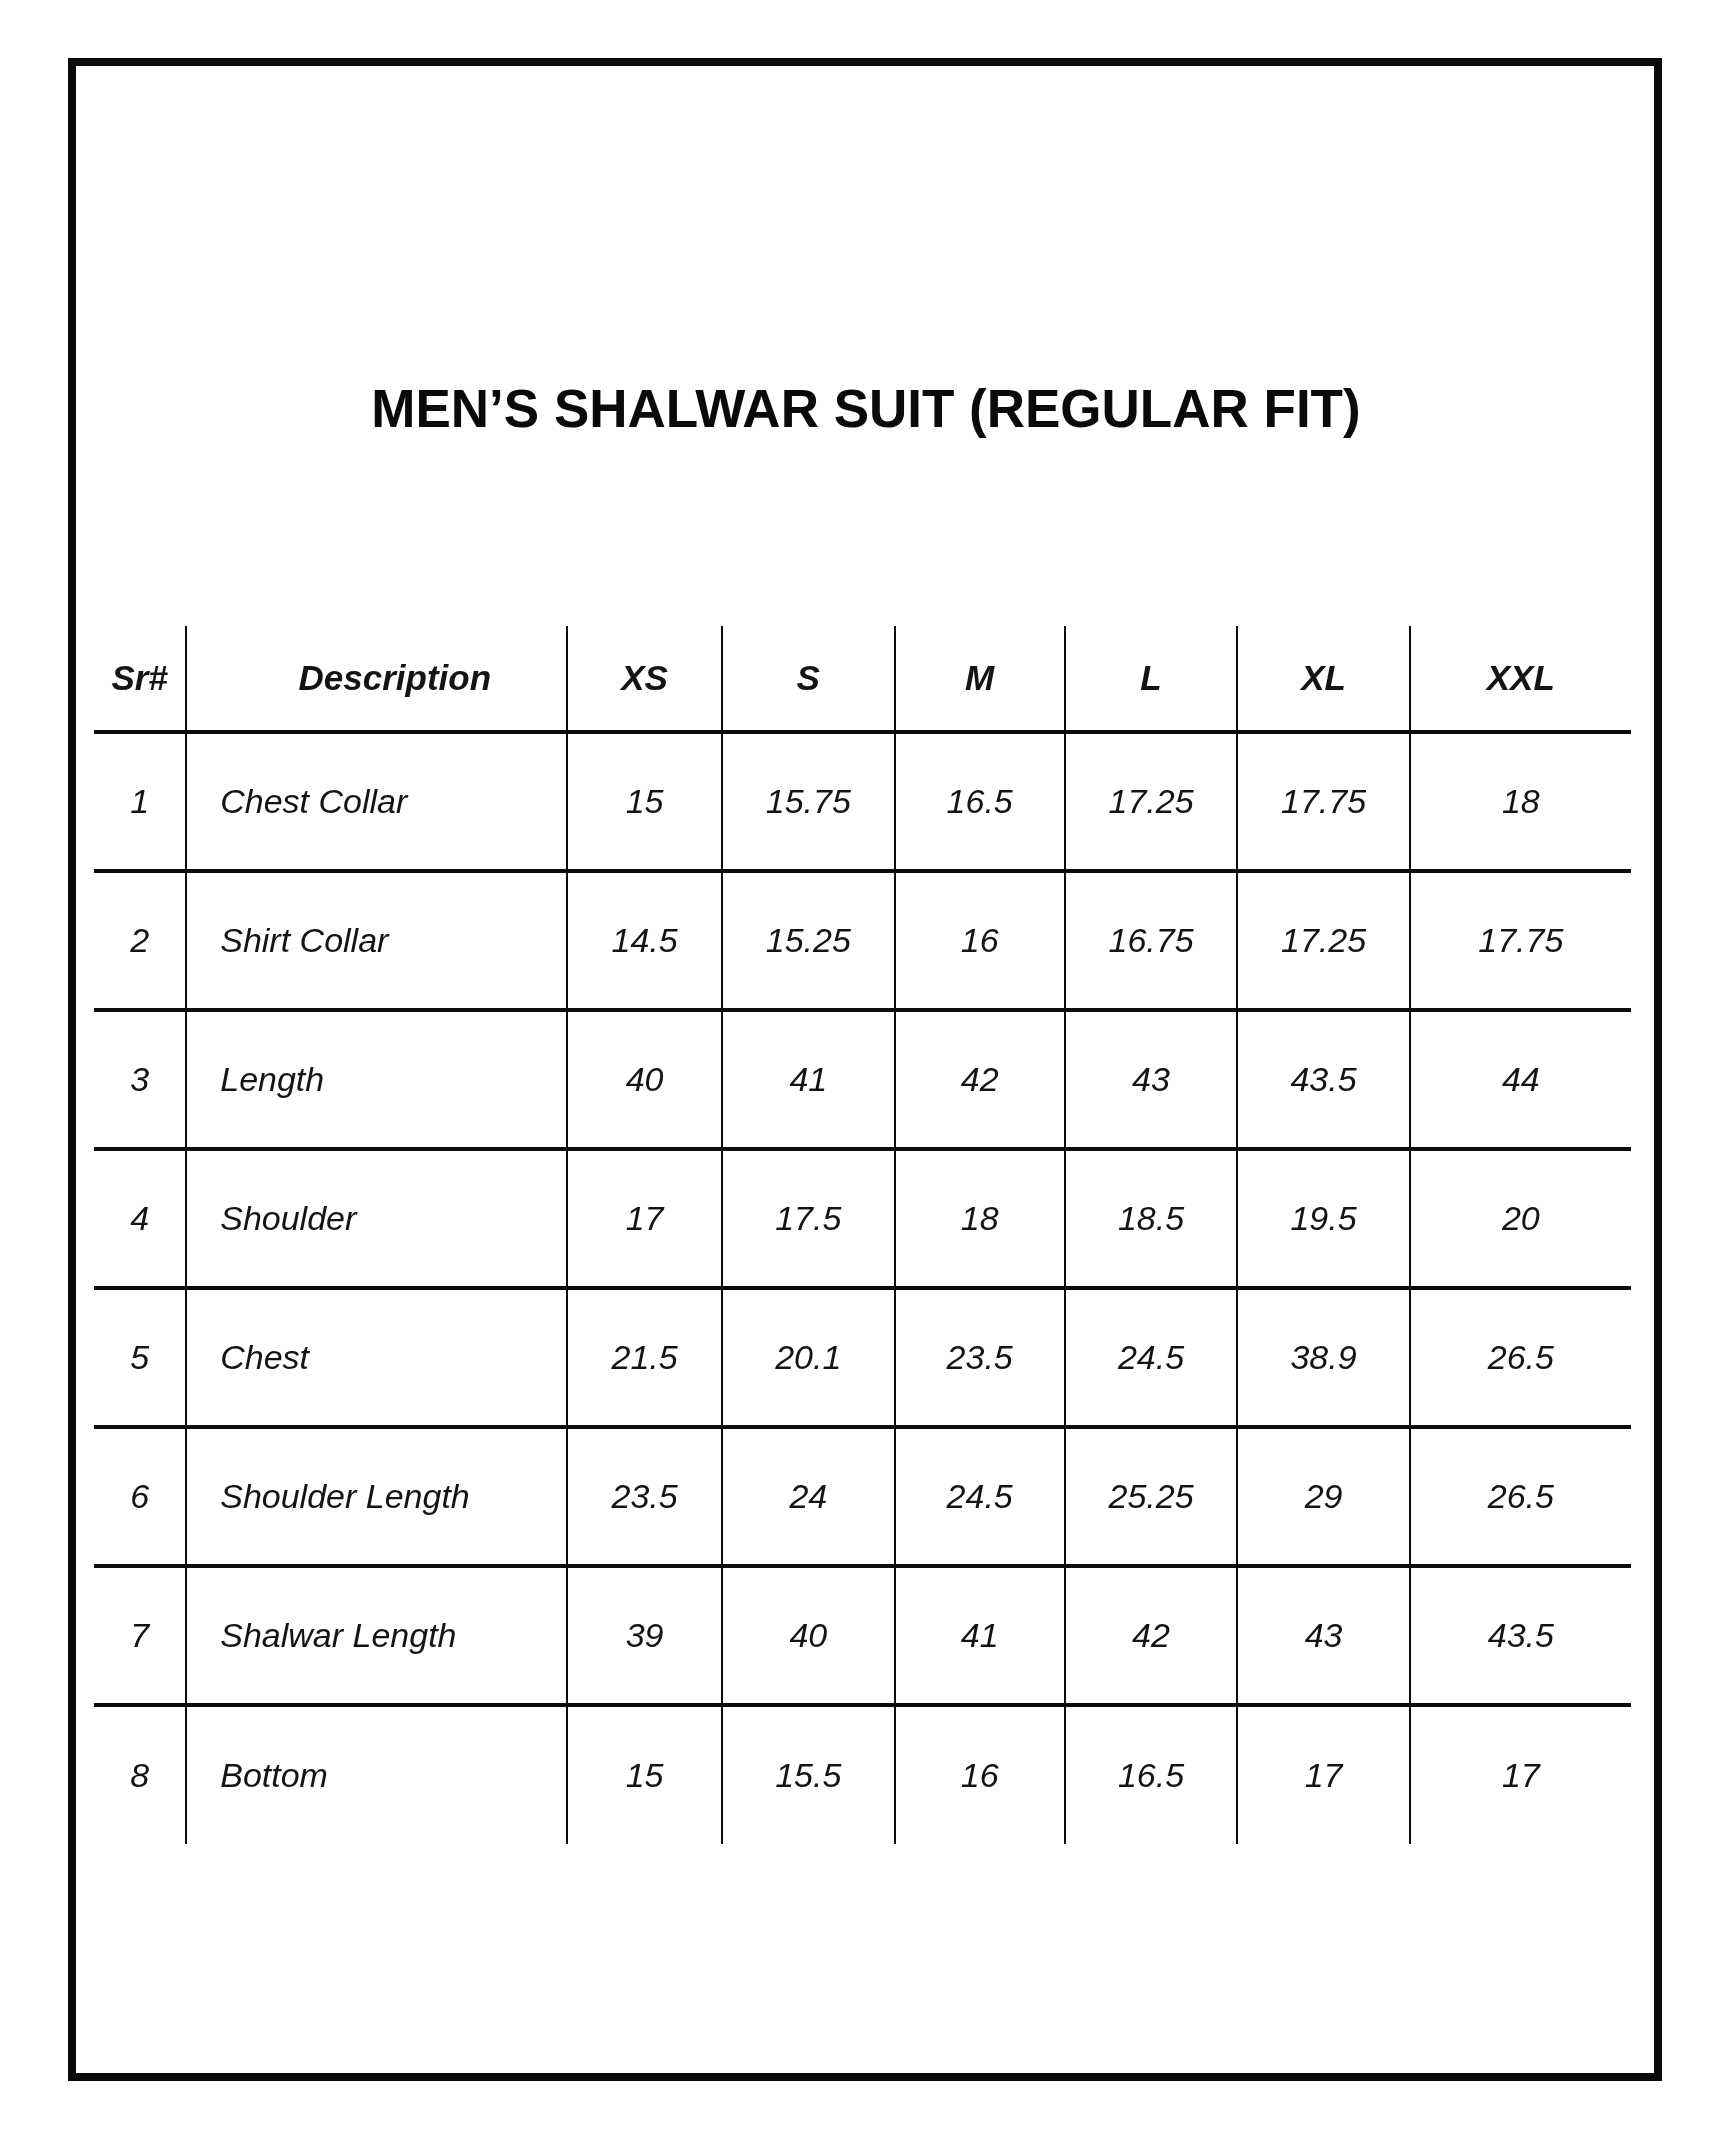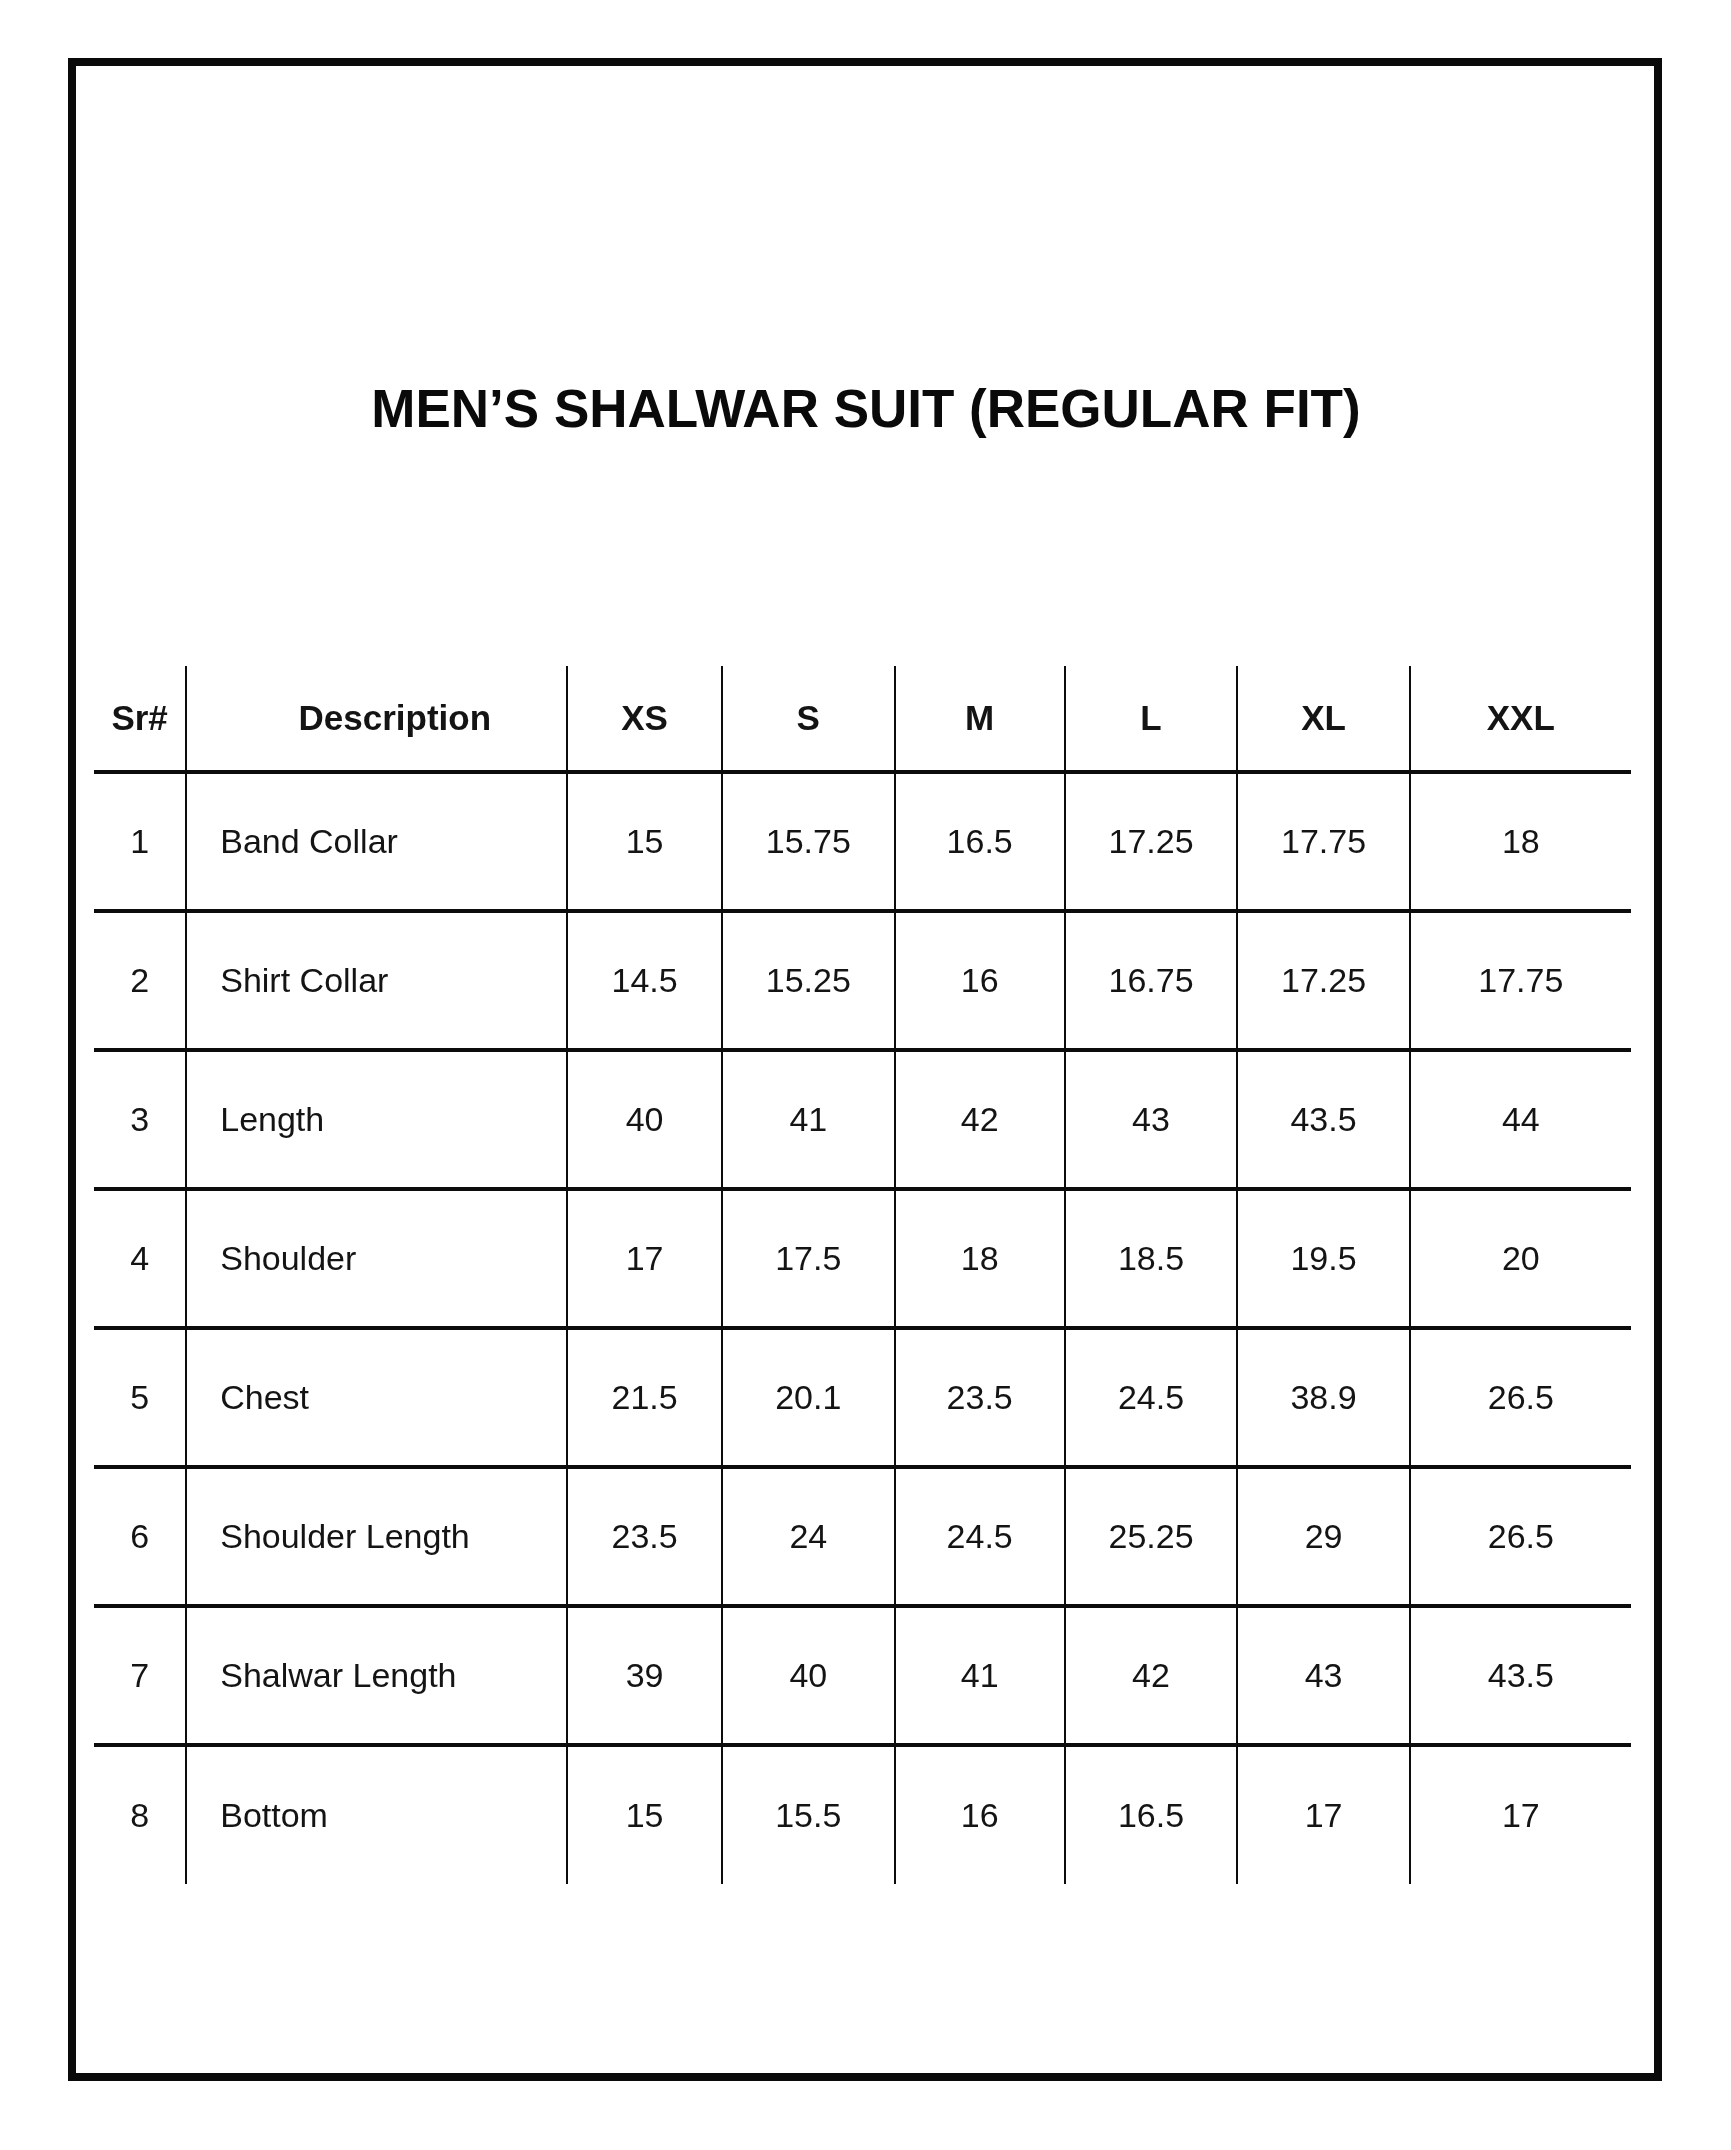--- a/index.html
+++ b/index.html
@@ -33,24 +33,25 @@
     text-align: center;
     font-size: 53px;
     line-height: 65px;
     font-weight: 700;
     letter-spacing: 0px;
     color: #0a0a0a;
   }
   table.size-table {
     position: absolute;
     left: 94px;
-    top: 666px;
+    top: 626px;
     width: 1537px;
     border-collapse: collapse;
     table-layout: fixed;
+    font-style: italic;
   }
   table.size-table th,
   table.size-table td {
     vertical-align: middle;
     text-align: center;
     padding: 0;
     color: #141414;
   }
   table.size-table th {
     font-size: 35px;
@@ -112,21 +113,21 @@
       <th>S</th>
       <th>M</th>
       <th>L</th>
       <th>XL</th>
       <th>XXL</th>
     </tr>
   </thead>
   <tbody>
     <tr>
       <td>1</td>
-      <td class="cell-desc">Band Collar</td>
+      <td class="cell-desc">Chest Collar</td>
       <td>15</td>
       <td>15.75</td>
       <td>16.5</td>
       <td>17.25</td>
       <td>17.75</td>
       <td>18</td>
     </tr>
     <tr>
       <td>2</td>
       <td class="cell-desc">Shirt Collar</td>

